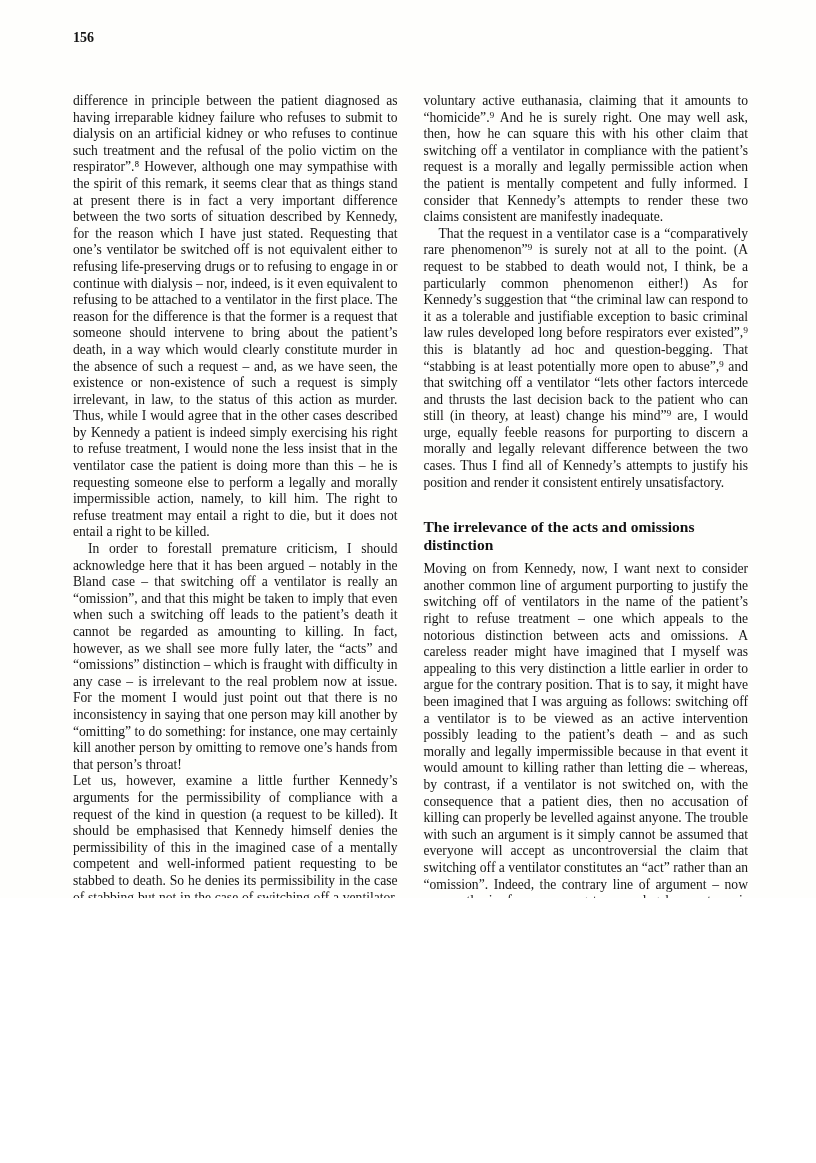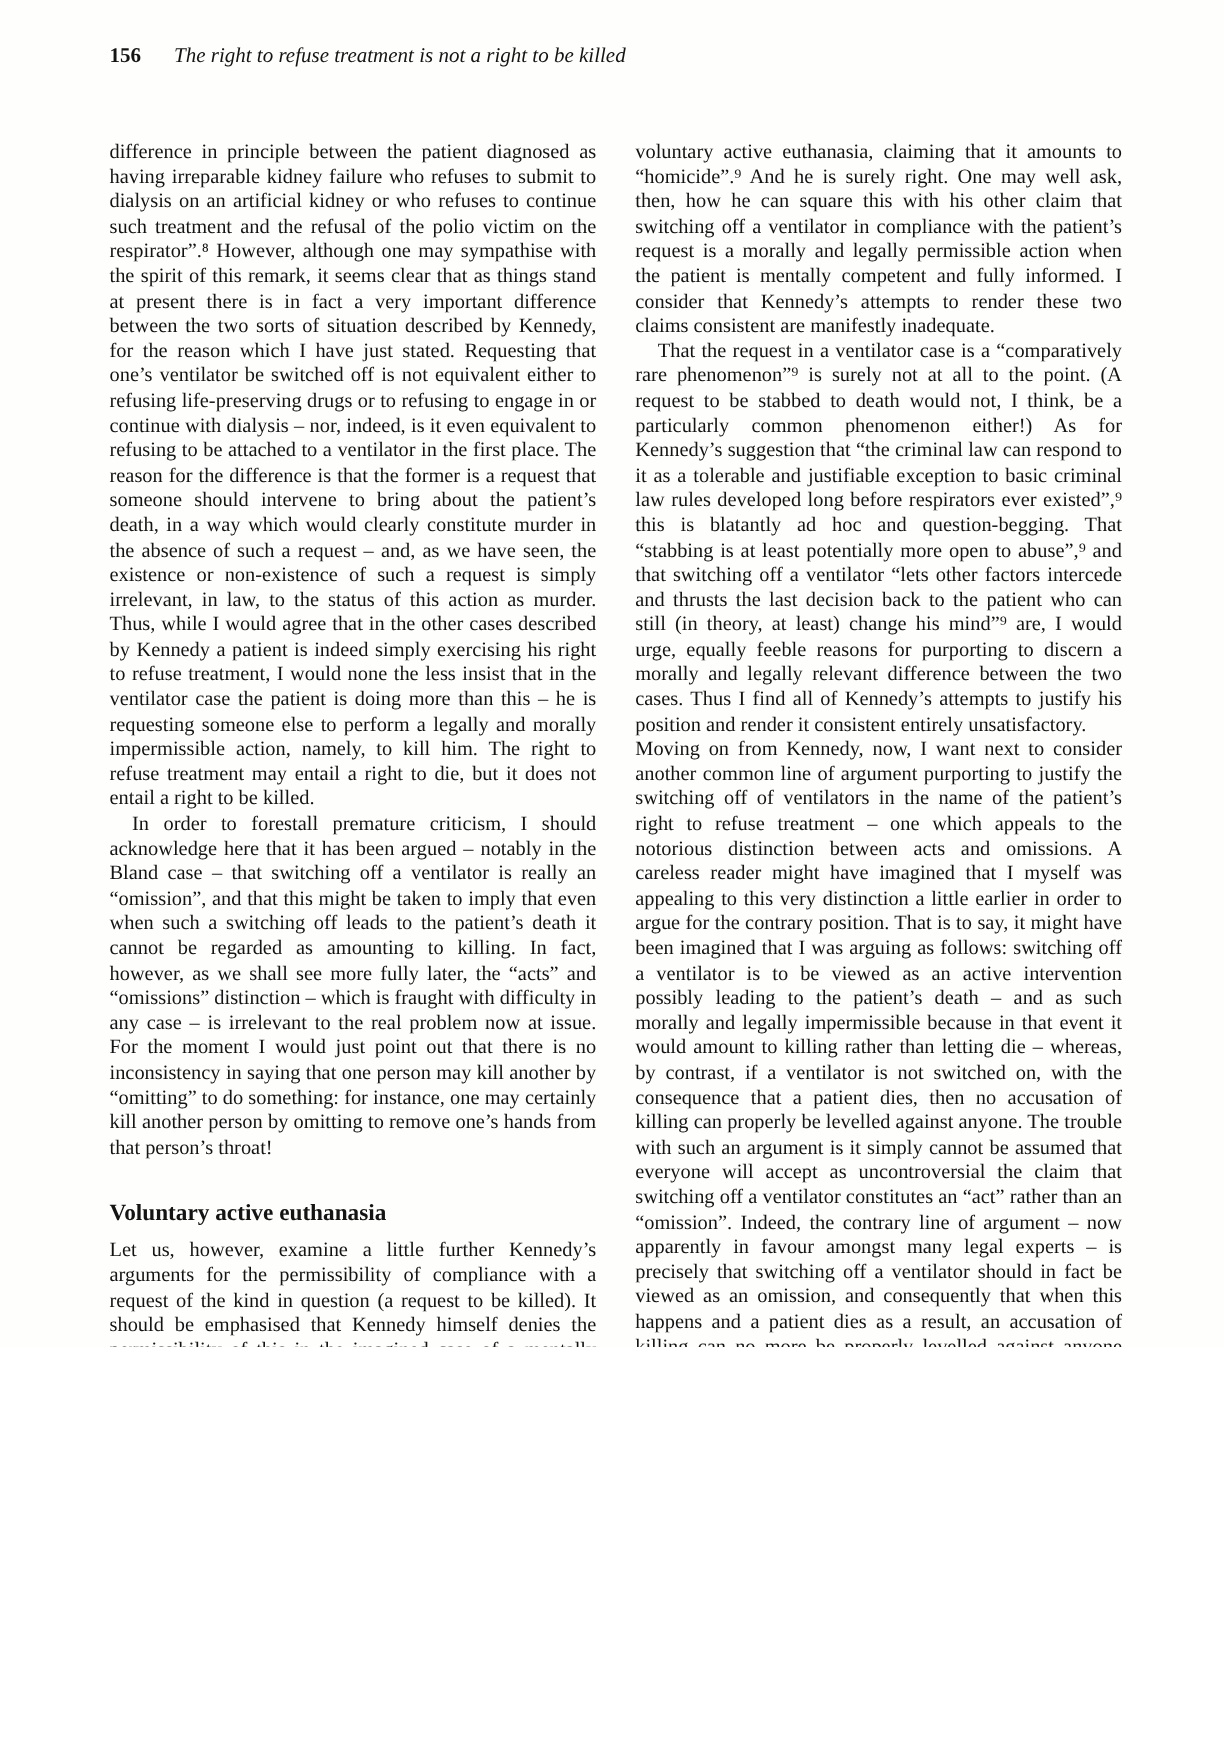--- a/index.html
+++ b/index.html
@@ -58,32 +58,31 @@
     text-align: left;
   }
 </style>
 </head>
 <body>
 
 <div class="page">
 
   <div class="running-header">
     <span class="page-num">156</span>
-    <span class="running-title">The right to refuse treatment is not a right to be killed</span>
   </div>
 
   <div class="columns">
 
     <div class="col">
       <p class="para">difference in principle between the patient diagnosed as having irreparable kidney failure who refuses to submit to dialysis on an artificial kidney or who refuses to continue such treatment and the refusal of the polio victim on the respirator”.⁸ However, although one may sympathise with the spirit of this remark, it seems clear that as things stand at present there is in fact a very important difference between the two sorts of situation described by Kennedy, for the reason which I have just stated. Requesting that one’s ventilator be switched off is not equivalent either to refusing life-preserving drugs or to refusing to engage in or continue with dialysis – nor, indeed, is it even equivalent to refusing to be attached to a ventilator in the first place. The reason for the difference is that the former is a request that someone should intervene to bring about the patient’s death, in a way which would clearly constitute murder in the absence of such a request – and, as we have seen, the existence or non-existence of such a request is simply irrelevant, in law, to the status of this action as murder. Thus, while I would agree that in the other cases described by Kennedy a patient is indeed simply exercising his right to refuse treatment, I would none the less insist that in the ventilator case the patient is doing more than this – he is requesting someone else to perform a legally and morally impermissible action, namely, to kill him. The right to refuse treatment may entail a right to die, but it does not entail a right to be killed.</p>
       <p class="para indent">In order to forestall premature criticism, I should acknowledge here that it has been argued – notably in the Bland case – that switching off a ventilator is really an “omission”, and that this might be taken to imply that even when such a switching off leads to the patient’s death it cannot be regarded as amounting to killing. In fact, however, as we shall see more fully later, the “acts” and “omissions” distinction – which is fraught with difficulty in any case – is irrelevant to the real problem now at issue. For the moment I would just point out that there is no inconsistency in saying that one person may kill another by “omitting” to do something: for instance, one may certainly kill another person by omitting to remove one’s hands from that person’s throat!</p>
-      <h2 class="section-heading">Voluntary active euthanasia</h2>
       <p class="para">Let us, however, examine a little further Kennedy’s arguments for the permissibility of compliance with a request of the kind in question (a request to be killed). It should be emphasised that Kennedy himself denies the permissibility of this in the imagined case of a mentally competent and well-informed patient requesting to be stabbed to death. So he denies its permissibility in the case of stabbing but not in the case of switching off a ventilator. Compliance in the former case Kennedy regards as</p>
     </div>
 
     <div class="col">
       <p class="para">voluntary active euthanasia, claiming that it amounts to “homicide”.⁹ And he is surely right. One may well ask, then, how he can square this with his other claim that switching off a ventilator in compliance with the patient’s request is a morally and legally permissible action when the patient is mentally competent and fully informed. I consider that Kennedy’s attempts to render these two claims consistent are manifestly inadequate.</p>
       <p class="para indent">That the request in a ventilator case is a “comparatively rare phenomenon”⁹ is surely not at all to the point. (A request to be stabbed to death would not, I think, be a particularly common phenomenon either!) As for Kennedy’s suggestion that “the criminal law can respond to it as a tolerable and justifiable exception to basic criminal law rules developed long before respirators ever existed”,⁹ this is blatantly ad hoc and question-begging. That “stabbing is at least potentially more open to abuse”,⁹ and that switching off a ventilator “lets other factors intercede and thrusts the last decision back to the patient who can still (in theory, at least) change his mind”⁹ are, I would urge, equally feeble reasons for purporting to discern a morally and legally relevant difference between the two cases. Thus I find all of Kennedy’s attempts to justify his position and render it consistent entirely unsatisfactory.</p>
+      <h2 class="section-heading">The irrelevance of the acts and omissions distinction</h2>
       <p class="para">Moving on from Kennedy, now, I want next to consider another common line of argument purporting to justify the switching off of ventilators in the name of the patient’s right to refuse treatment – one which appeals to the notorious distinction between acts and omissions. A careless reader might have imagined that I myself was appealing to this very distinction a little earlier in order to argue for the contrary position. That is to say, it might have been imagined that I was arguing as follows: switching off a ventilator is to be viewed as an active intervention possibly leading to the patient’s death – and as such morally and legally impermissible because in that event it would amount to killing rather than letting die – whereas, by contrast, if a ventilator is not switched on, with the consequence that a patient dies, then no accusation of killing can properly be levelled against anyone. The trouble with such an argument is it simply cannot be assumed that everyone will accept as uncontroversial the claim that switching off a ventilator constitutes an “act” rather than an “omission”. Indeed, the contrary line of argument – now apparently in favour amongst many legal experts – is precisely that switching off a ventilator should in fact be viewed as an omission, and consequently that when this happens and a patient dies as a result, an accusation of killing can no more be properly levelled against anyone than if the death had occurred because the</p>
     </div>
 
   </div>
 </div>
 
 </body></html>

